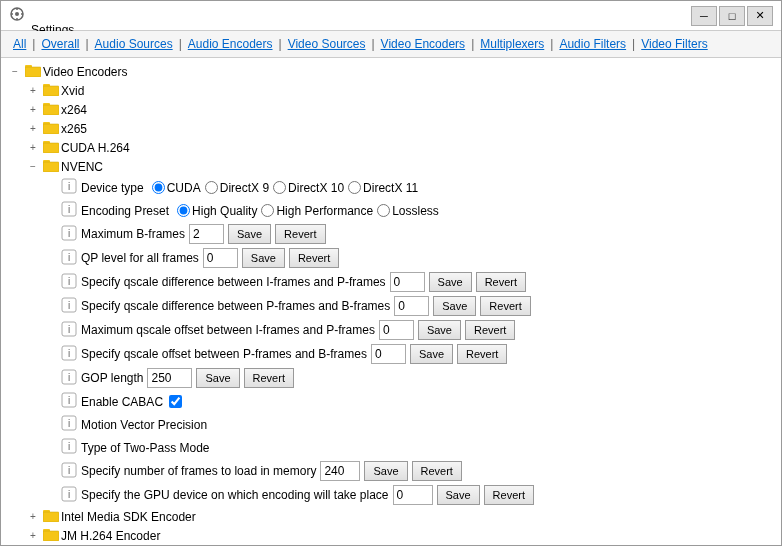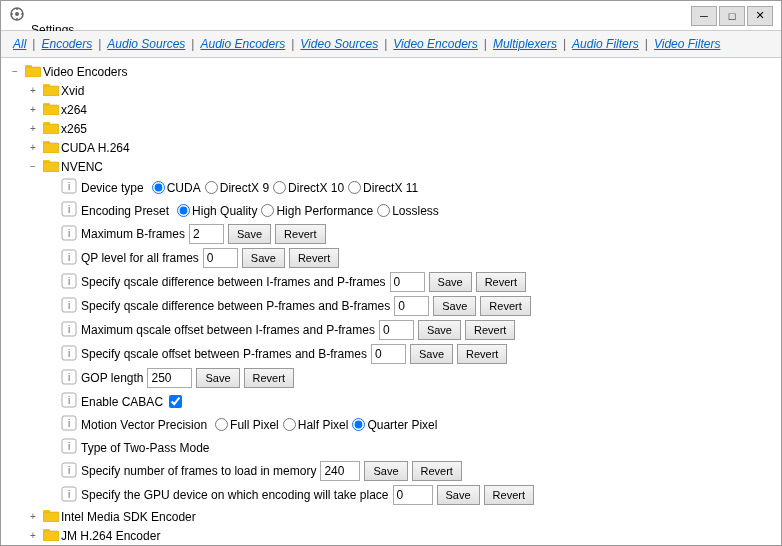--- a/index.html
+++ b/index.html
@@ -63,21 +63,20 @@
       flex-wrap: wrap;
       gap: 2px;
       align-items: center;
       font-size: 12px;
     }
     .nav-link {
       color: #0066cc;
       text-decoration: underline;
       cursor: pointer;
       padding: 0 2px;
-      font-style: italic;
     }
     .nav-separator {
       color: #666;
       margin: 0 2px;
     }
 
     .content {
       flex: 1;
       overflow-y: auto;
       background: #fff;
@@ -183,21 +182,21 @@
     <div class="title-bar-buttons">
       <button class="title-btn">─</button>
       <button class="title-btn">□</button>
       <button class="title-btn close">✕</button>
     </div>
   </div>
 
   <div class="nav-bar">
     <a class="nav-link">All</a>
     <span class="nav-separator">|</span>
-    <a class="nav-link">Encoders</a>
+    <a class="nav-link">Overall</a>
     <span class="nav-separator">|</span>
     <a class="nav-link">Audio Sources</a>
     <span class="nav-separator">|</span>
     <a class="nav-link">Audio Encoders</a>
     <span class="nav-separator">|</span>
     <a class="nav-link">Video Sources</a>
     <span class="nav-separator">|</span>
     <a class="nav-link">Video Encoders</a>
     <span class="nav-separator">|</span>
     <a class="nav-link">Multiplexers</a>
@@ -422,28 +421,20 @@
     </div>
 
     <div class="settings-row" style="padding-left:56px;">
       <span>
         <svg width="16" height="16" viewBox="0 0 16 16">
           <rect x="1" y="1" width="14" height="14" rx="2" fill="#fff" stroke="#aaa"></rect>
           <text x="8" y="12" text-anchor="middle" font-size="10" fill="#666">i</text>
         </svg>
       </span>
       <span class="settings-label">Motion Vector Precision</span>
-      <span class="radio-group">
-        <input type="radio" name="mv_precision" style="">
-        <span class="radio-label">Full Pixel</span>
-        <input type="radio" name="mv_precision" style="">
-        <span class="radio-label">Half Pixel</span>
-        <input type="radio" name="mv_precision" checked="" style="">
-        <span class="radio-label">Quarter Pixel</span>
-      </span>
     </div>
 
     <div class="settings-row" style="padding-left:56px;">
       <span>
         <svg width="16" height="16" viewBox="0 0 16 16">
           <rect x="1" y="1" width="14" height="14" rx="2" fill="#fff" stroke="#aaa"></rect>
           <text x="8" y="12" text-anchor="middle" font-size="10" fill="#666">i</text>
         </svg>
       </span>
       <span class="settings-label">Type of Two-Pass Mode</span>

